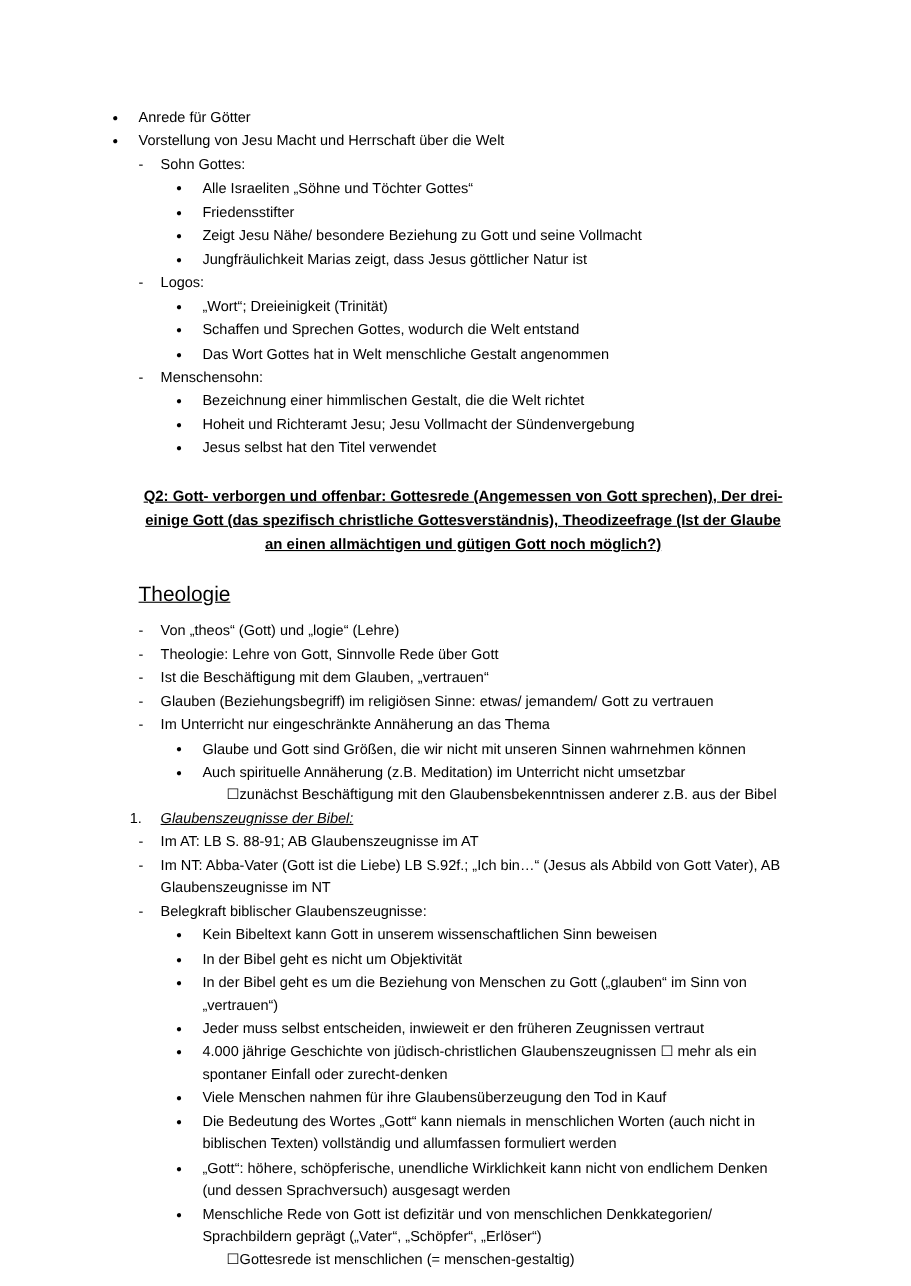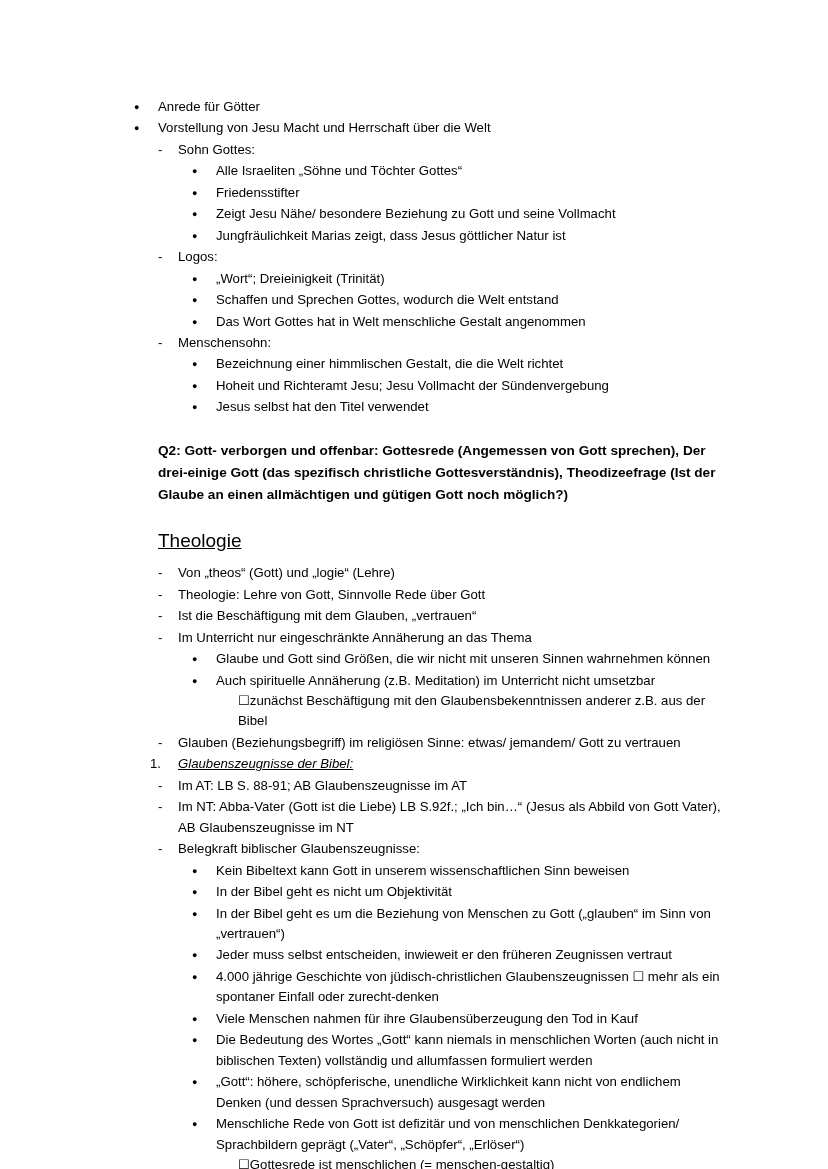--- a/index.html
+++ b/index.html
@@ -10,21 +10,21 @@
   body {
     font-family: "Liberation Sans", sans-serif;
     color: #000000;
   }
   .page {
     position: relative;
     width: 828px;
     height: 1169px;
     background: #ffffff;
     box-sizing: border-box;
-    padding: 96px 104px 40px 120px;
+    padding: 96px 104px 40px 88px;
     overflow: hidden;
   }
   .doc {
     font-size: 13.2px;
     line-height: 1.55;
   }
   
   ul.lvl1 {
     list-style: none;
     margin: 0;
@@ -66,24 +66,26 @@
   .sub-note {
     padding-left: 22px;
     display: block;
   }
   .underline {
     text-decoration: underline;
     font-style: italic;
   }
   .heading-q2 {
     font-weight: bold;
+    text-decoration: underline;
     font-size: 13.6px;
     line-height: 1.62;
     margin: 22px 8px 0 0;
     padding-left: 38px;
+    text-align: center;
   }
   .section-title {
     text-decoration: underline;
     margin: 20px 0 8px 0;
     padding-left: 38px;
     font-size: 19px;
   }
   .topblock {
     margin-top: 0;
   }
@@ -128,31 +130,31 @@
     </ul>
 
     <div class="heading-q2">Q2: Gott- verborgen und offenbar: Gottesrede (Angemessen von Gott sprechen), Der drei-einige Gott (das spezifisch christliche Gottesverständnis), Theodizeefrage (Ist der Glaube an einen allmächtigen und gütigen Gott noch möglich?)</div>
 
     <div class="section-title">Theologie</div>
 
     <ul class="lvl1">
       <li>Von „theos“ (Gott) und „logie“ (Lehre)</li>
       <li>Theologie: Lehre von Gott, Sinnvolle Rede über Gott</li>
       <li>Ist die Beschäftigung mit dem Glauben, „vertrauen“</li>
+      <li>Glauben (Beziehungsbegriff) im religiösen Sinne: etwas/ jemandem/ Gott zu vertrauen</li>
       <li>
         <span>Im Unterricht nur eingeschränkte Annäherung an das Thema</span>
         <ul class="lvl2">
           <li>Glaube und Gott sind Größen, die wir nicht mit unseren Sinnen wahrnehmen können</li>
           <li>
             <span>Auch spirituelle Annäherung (z.B. Meditation) im Unterricht nicht umsetzbar</span>
             <span class="sub-note">☐zunächst Beschäftigung mit den Glaubensbekenntnissen anderer z.B. aus der Bibel</span>
           </li>
         </ul>
       </li>
-      <li>Glauben (Beziehungsbegriff) im religiösen Sinne: etwas/ jemandem/ Gott zu vertrauen</li>
     </ul>
 
     <ul class="lvl1">
       <li class="num" data-marker="1.">
         <span class="underline">Glaubenszeugnisse der Bibel:</span>
       </li>
       <li>Im AT: LB S. 88-91; AB Glaubenszeugnisse im AT</li>
       <li>Im NT: Abba-Vater (Gott ist die Liebe) LB S.92f.; „Ich bin…“ (Jesus als Abbild von Gott Vater), AB Glaubenszeugnisse im NT</li>
       <li>
         <span>Belegkraft biblischer Glaubenszeugnisse:</span>

